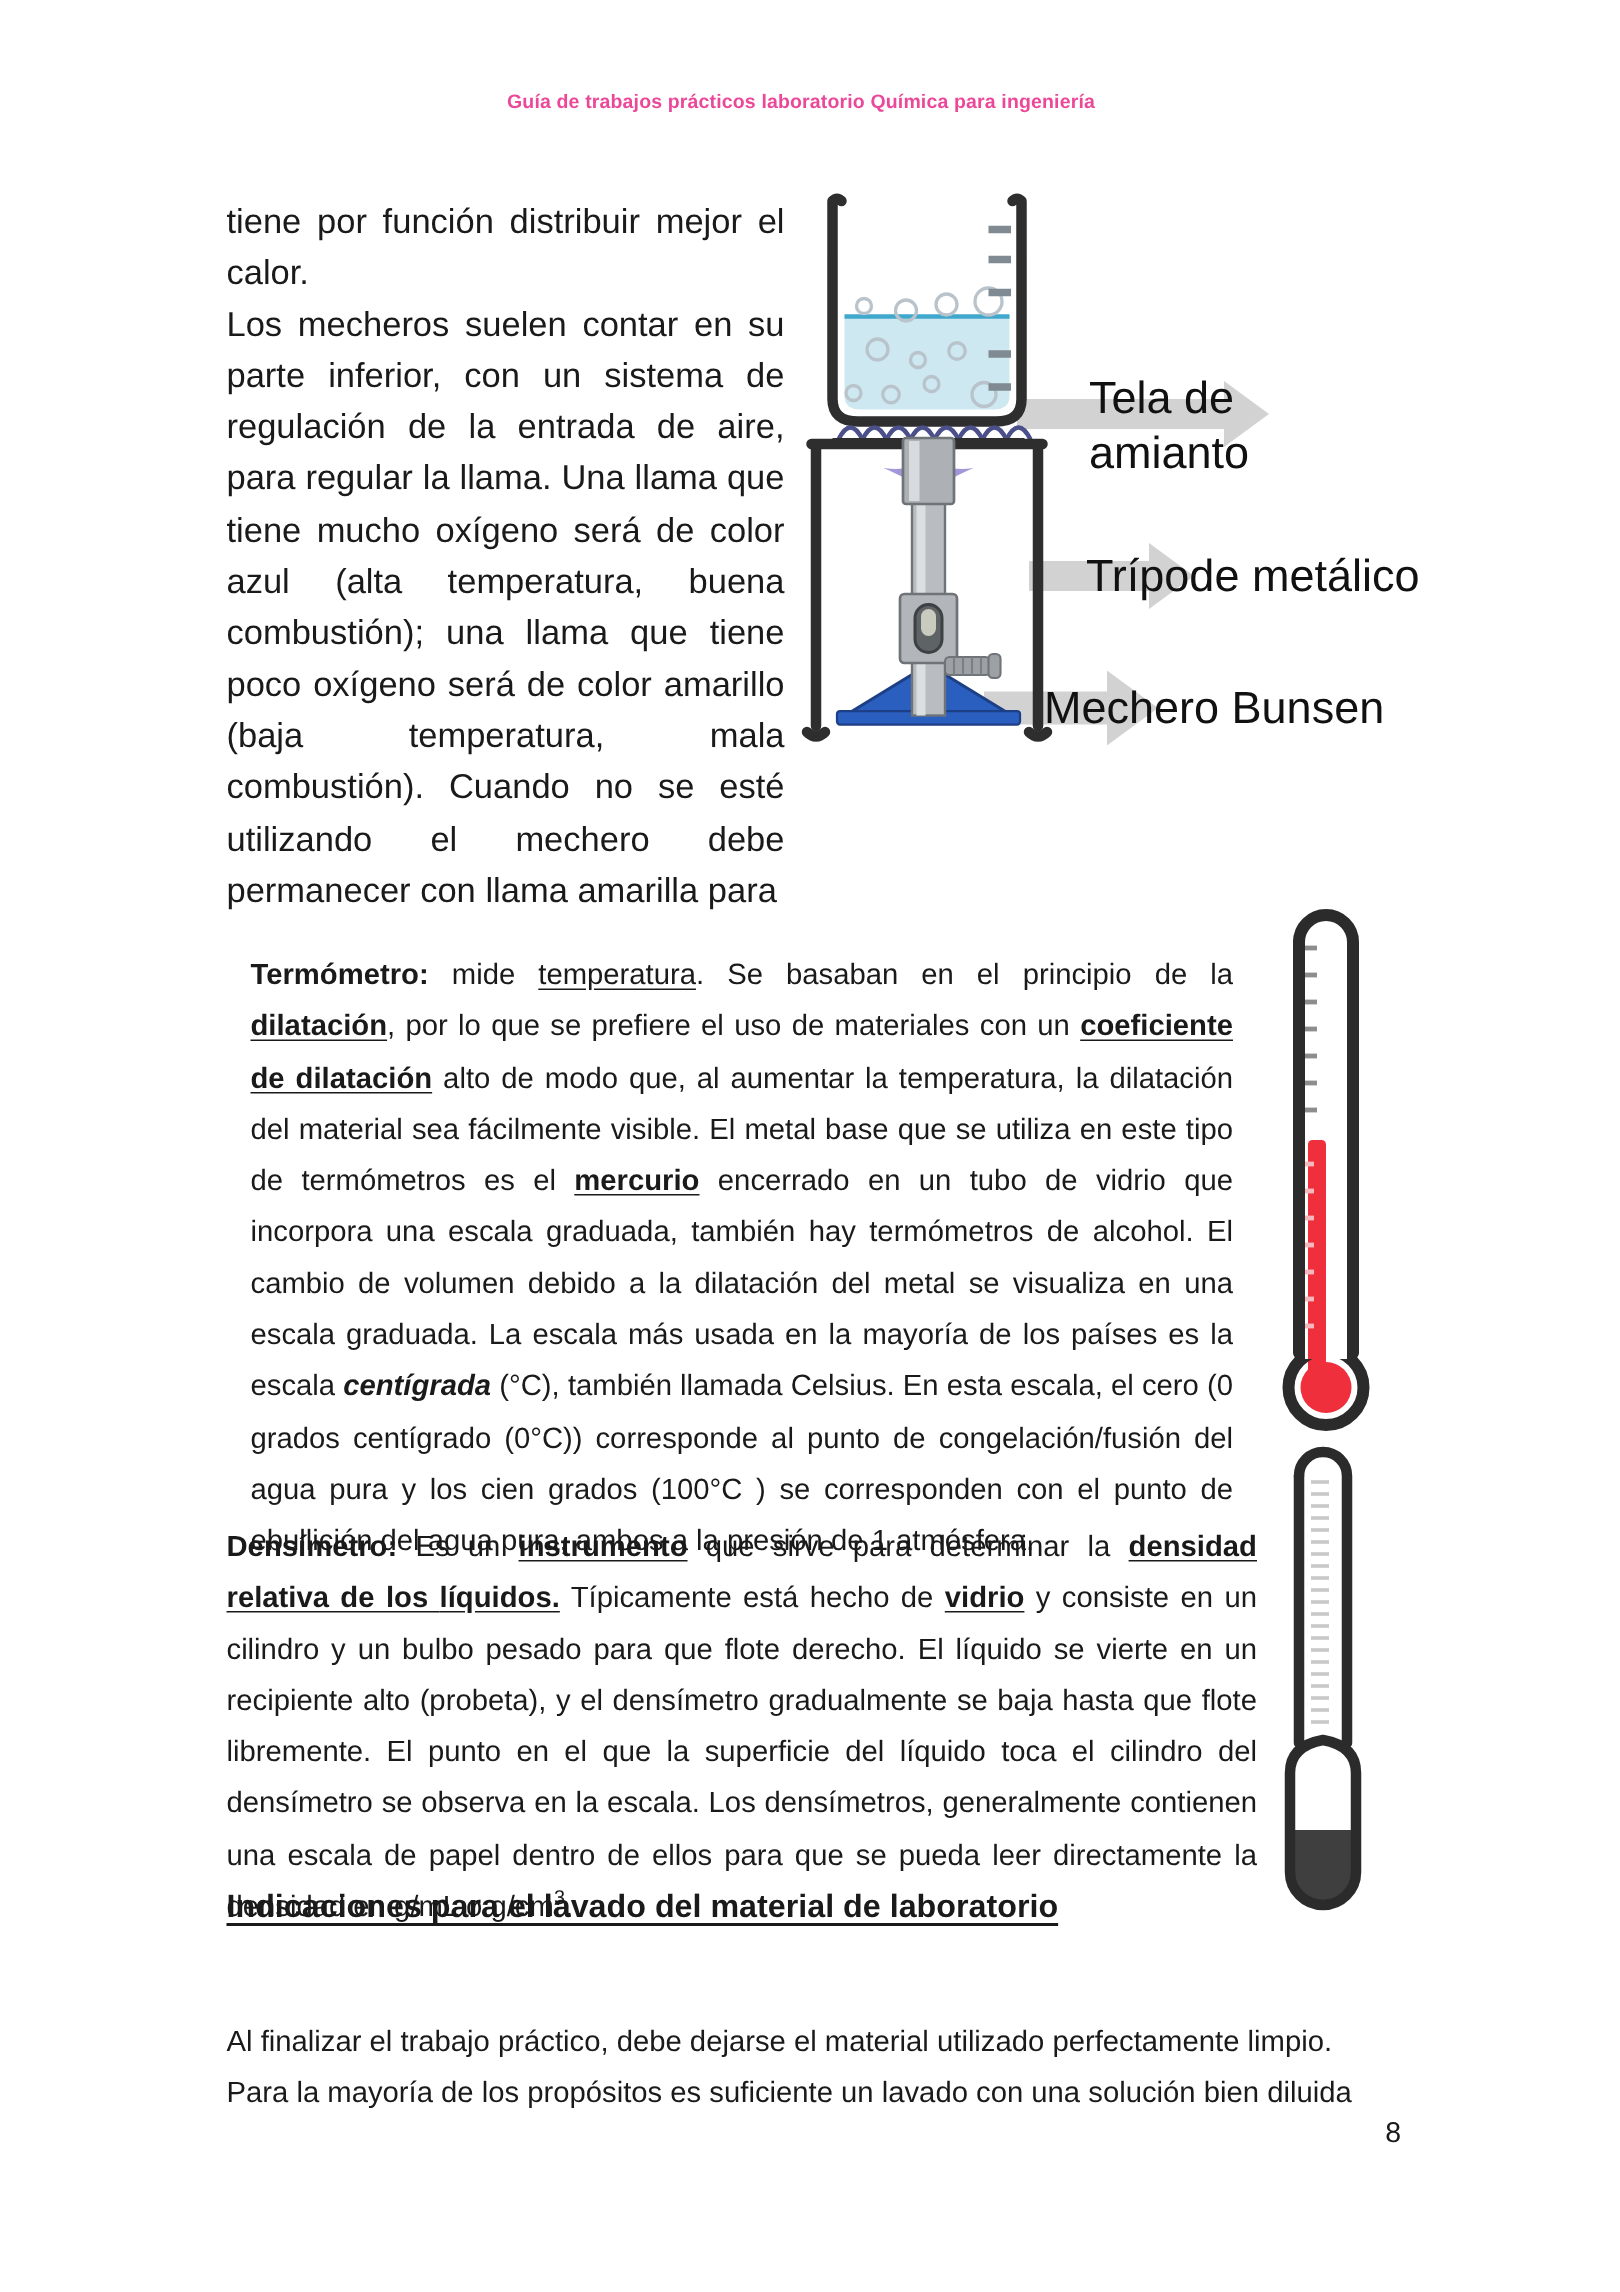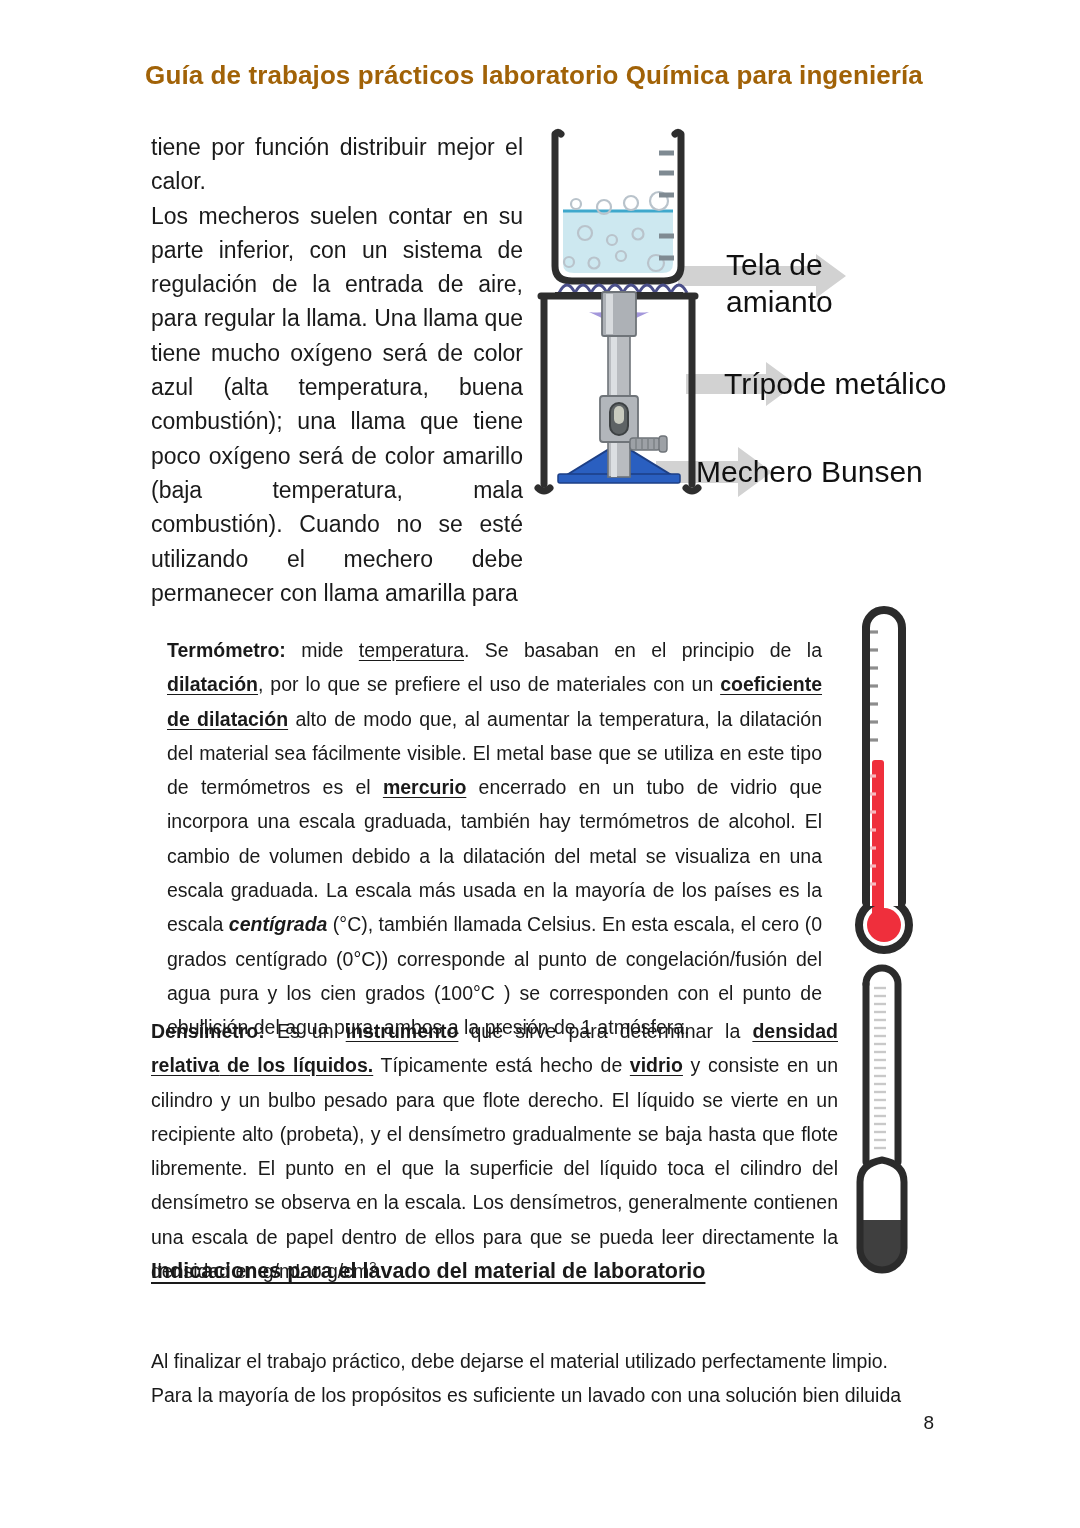--- a/index.html
+++ b/index.html
@@ -23,23 +23,23 @@
     height: 1528px;
   }
 
   
   .header {
     position: absolute;
     top: 60px;
     left: 0;
     width: 1068px;
     text-align: center;
-    font-size: 26px;
+    font-size: 13px;
     font-weight: bold;
-    color: #a16207;
+    color: #ec4899;
     letter-spacing: 0.1px;
   }
 
   
   .col-left {
     position: absolute;
     left: 151px;
     top: 130px;
     width: 372px;
     font-size: 23px;

